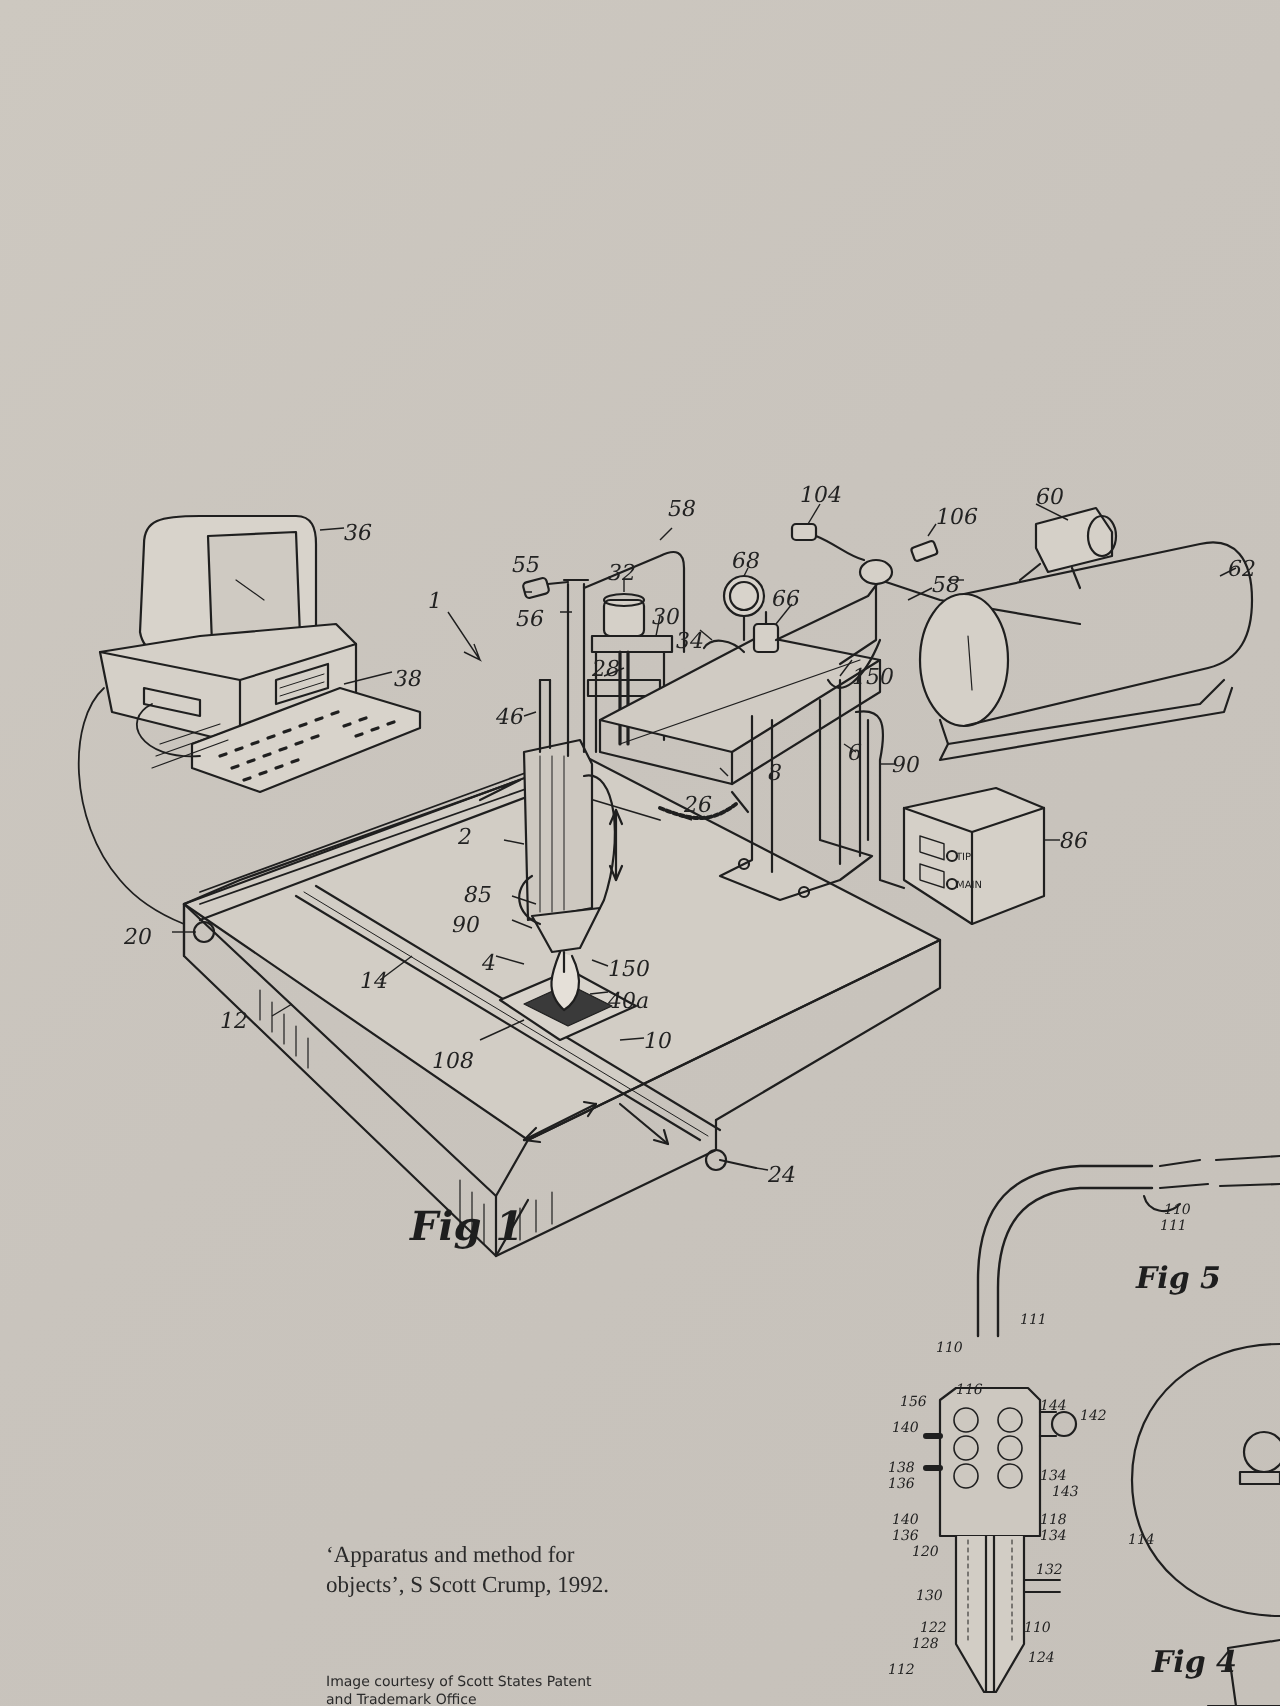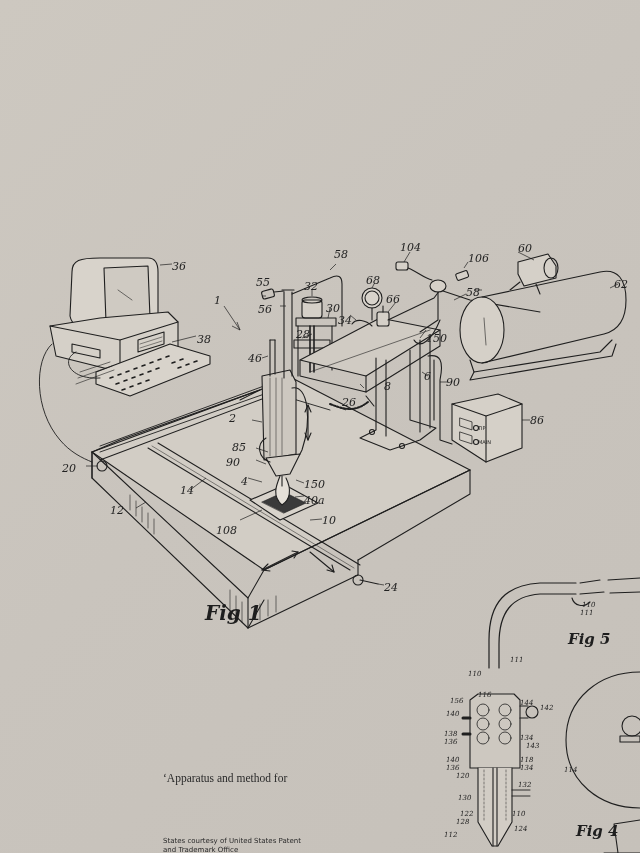--- a/index.html
+++ b/index.html
@@ -317,18 +317,19 @@
     <text class="lblsm" x="456" y="824">128</text>
     <text class="lblsm" x="514" y="831">124</text>
     <text class="lblsm" x="444" y="837">112</text>
     <text class="lblsm" x="564" y="772">114</text>
     <text class="figsm" x="576" y="836">Fig 4</text>
   </g>
 </svg>
 
 <div class="caption">
   <div>‘Apparatus and method for</div>
+  <div>objects’, S Scott Crump, 1992.</div>
 </div>
 <div class="credit">
-  <div>States courtesy of United States Patent</div>
+  <div>Image courtesy of Scott States Patent</div>
   <div>and Trademark Office</div>
 </div>
 </div>
 
 </body></html>

